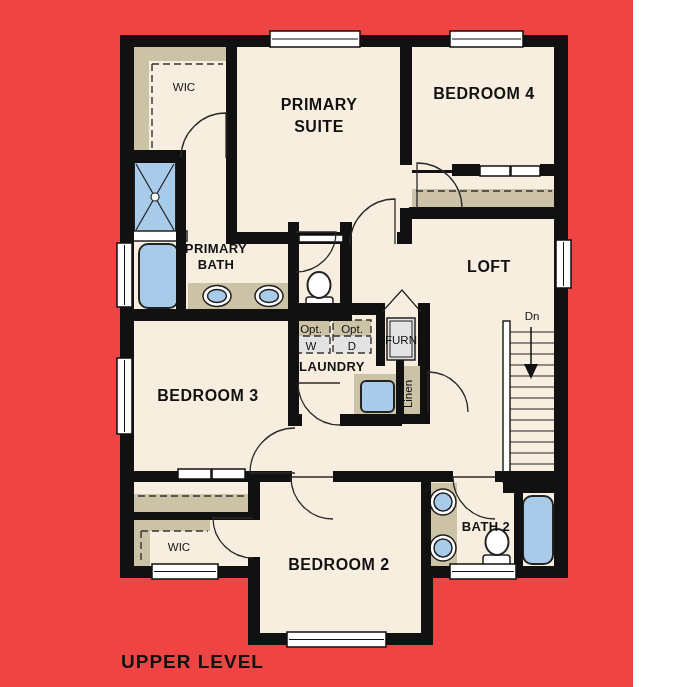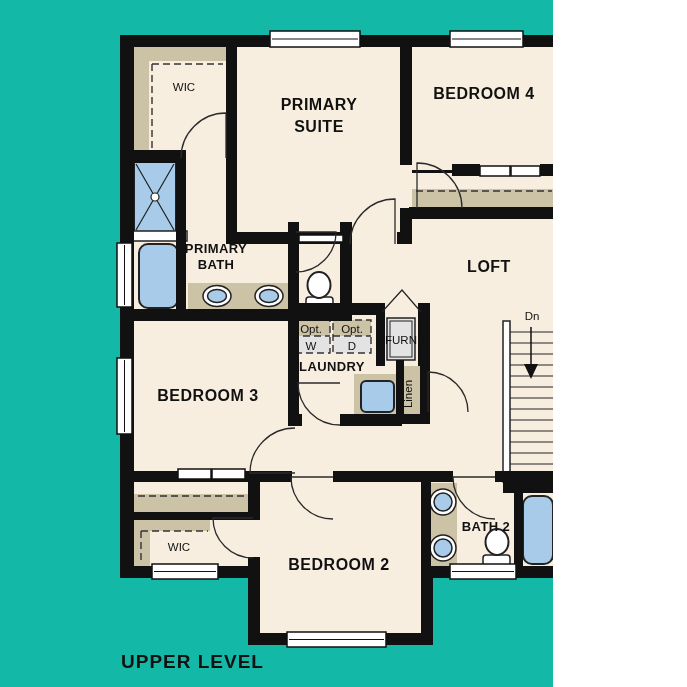--- a/index.html
+++ b/index.html
@@ -1,16 +1,16 @@
 <!DOCTYPE html>
 <html><head>
 <meta charset="utf-8">
 <style>
   html,body{margin:0;padding:0;background:#ffffff;}
-  .plan-wrap{position:relative;width:553px;height:687px;background:#14b8a6;overflow:hidden;text-decoration:underline;}
+  .plan-wrap{position:relative;width:633px;height:687px;background:#ef4444;overflow:hidden;text-decoration:underline;}
   svg{display:block;}
   .wall{fill:#111111;}
   .floor{fill:#f8eee0;}
   .tan{fill:#ccc2a6;}
   .gray{fill:#e3e3e3;}
   .blue{fill:#a7cbe9;stroke:#222222;stroke-width:2;}
   .blue-thin{fill:#a7cbe9;stroke:#222222;stroke-width:1.5;}
   .win{fill:#ffffff;stroke:#111111;stroke-width:1.5;}
   .winline{stroke:#111111;stroke-width:1;fill:none;}
   .door{fill:none;stroke:#2a2a2a;stroke-width:1.3;}

